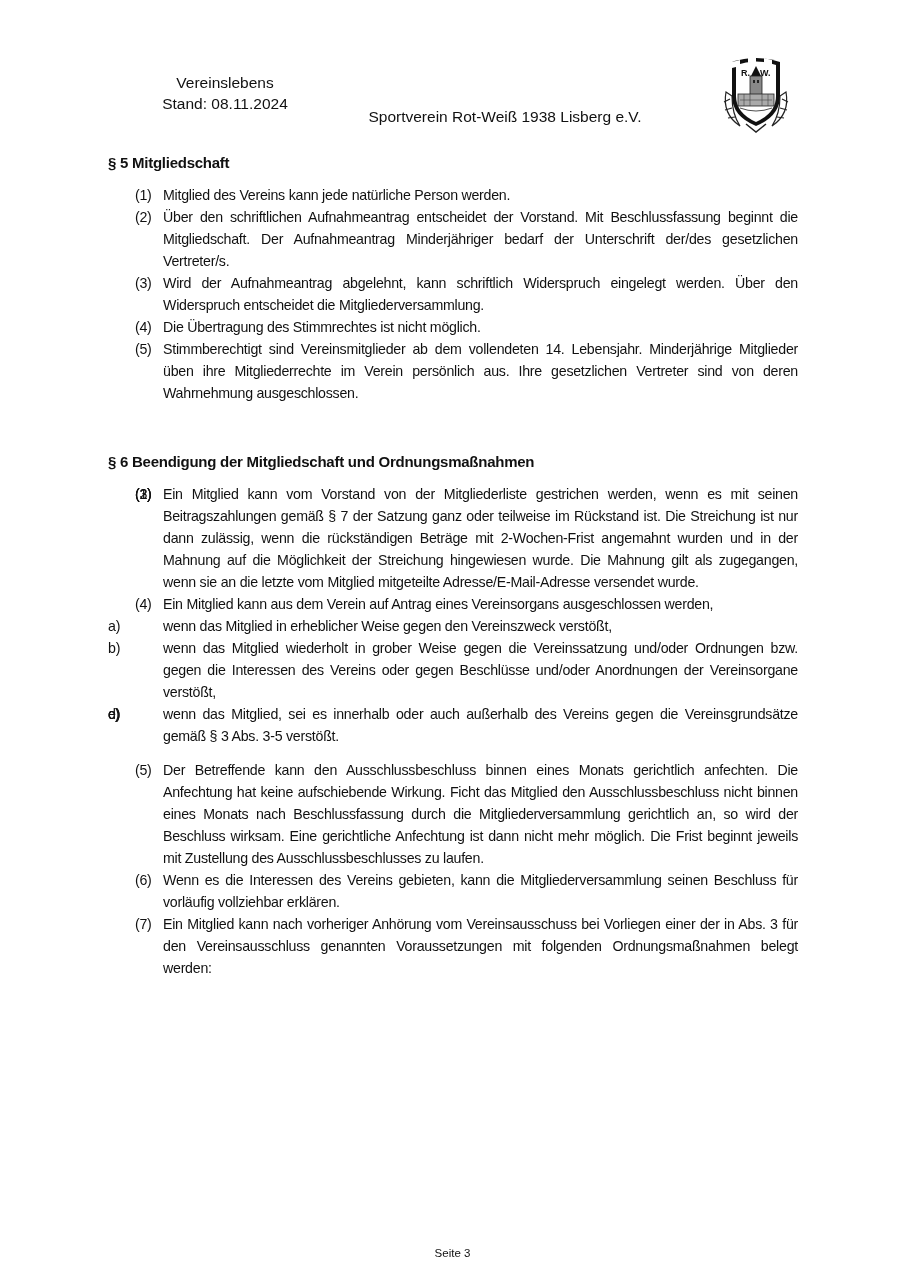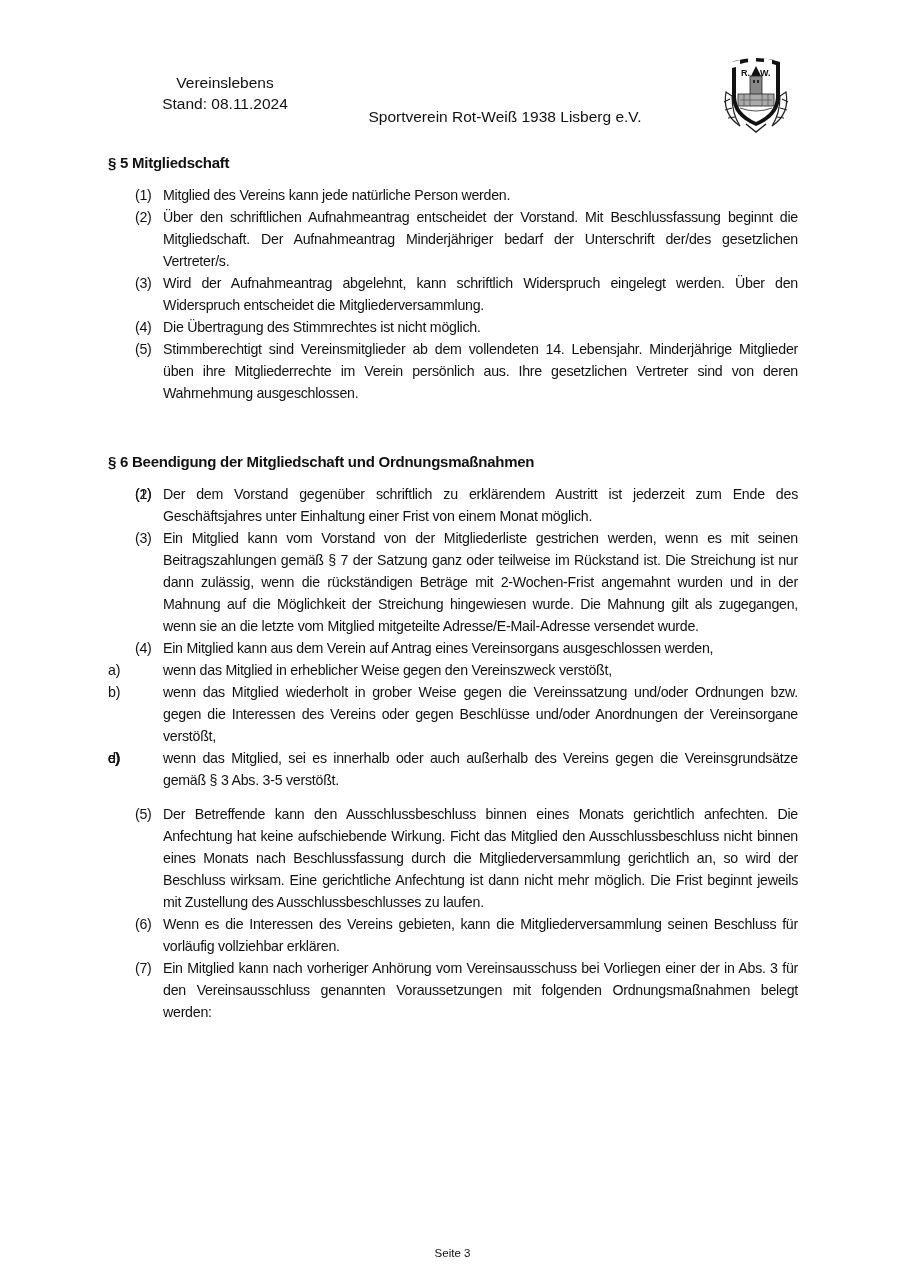--- a/index.html
+++ b/index.html
@@ -104,21 +104,20 @@
   <div class="spacer"></div>
 
   <div>
     <div class="section-title">§ 6 Beendigung der Mitgliedschaft und Ordnungsmaßnahmen</div>
     <div class="list">
       <div class="item">
         <span class="num">(1)</span>
       </div>
       <div class="item">
         <span class="num">(2)</span>
-        <span>Der dem Vorstand gegenüber schriftlich zu erklärendem Austritt ist jederzeit zum Ende des Geschäftsjahres unter Einhaltung einer Frist von einem Monat möglich.</span>
       </div>
       <div class="item">
         <span class="num">(3)</span>
         <span>Ein Mitglied kann vom Vorstand von der Mitgliederliste gestrichen werden, wenn es mit seinen Beitragszahlungen gemäß § 7 der Satzung ganz oder teilweise im Rückstand ist. Die Streichung ist nur dann zulässig, wenn die rückständigen Beträge mit 2-Wochen-Frist angemahnt wurden und in der Mahnung auf die Möglichkeit der Streichung hingewiesen wurde. Die Mahnung gilt als zugegangen, wenn sie an die letzte vom Mitglied mitgeteilte Adresse/E-Mail-Adresse versendet wurde.</span>
       </div>
       <div class="item">
         <span class="num">(4)</span>
         <span>Ein Mitglied kann aus dem Verein auf Antrag eines Vereinsorgans ausgeschlossen werden,</span>
       </div>
       <div class="item sub">

